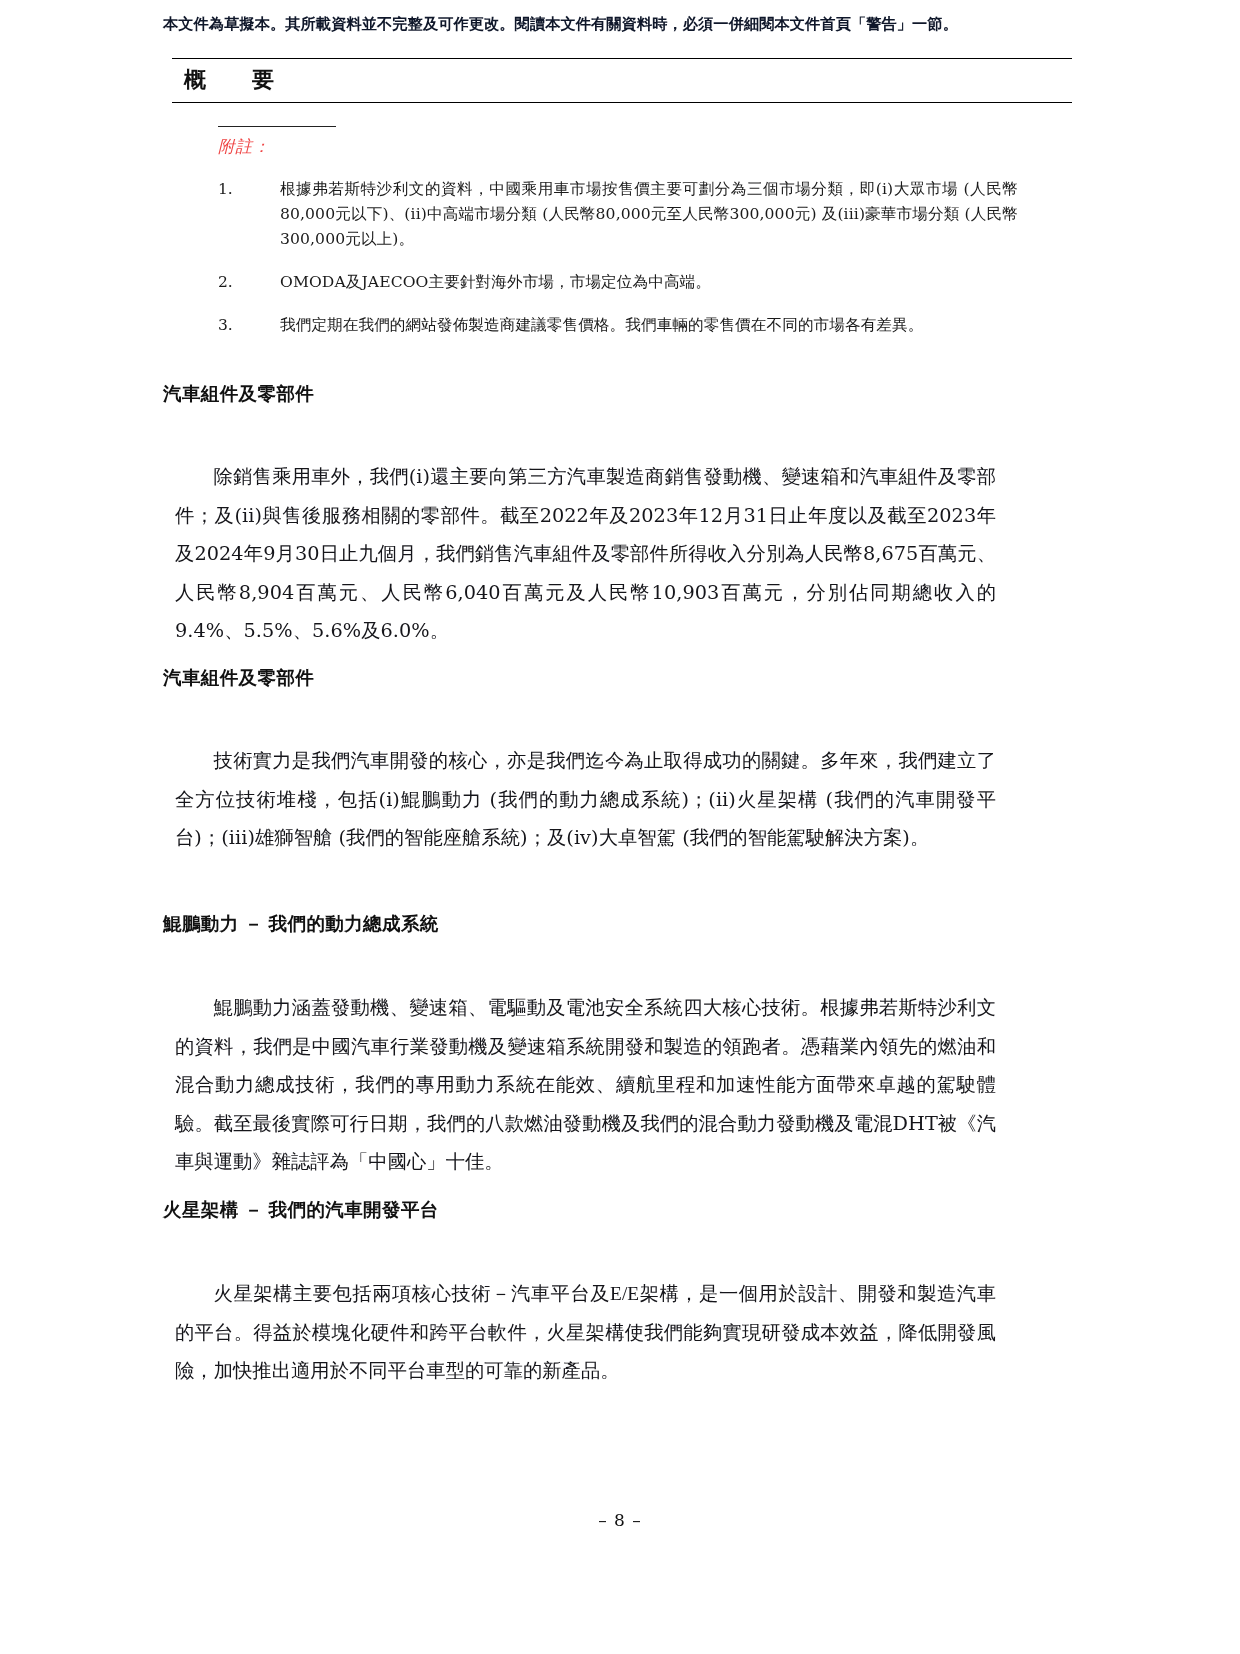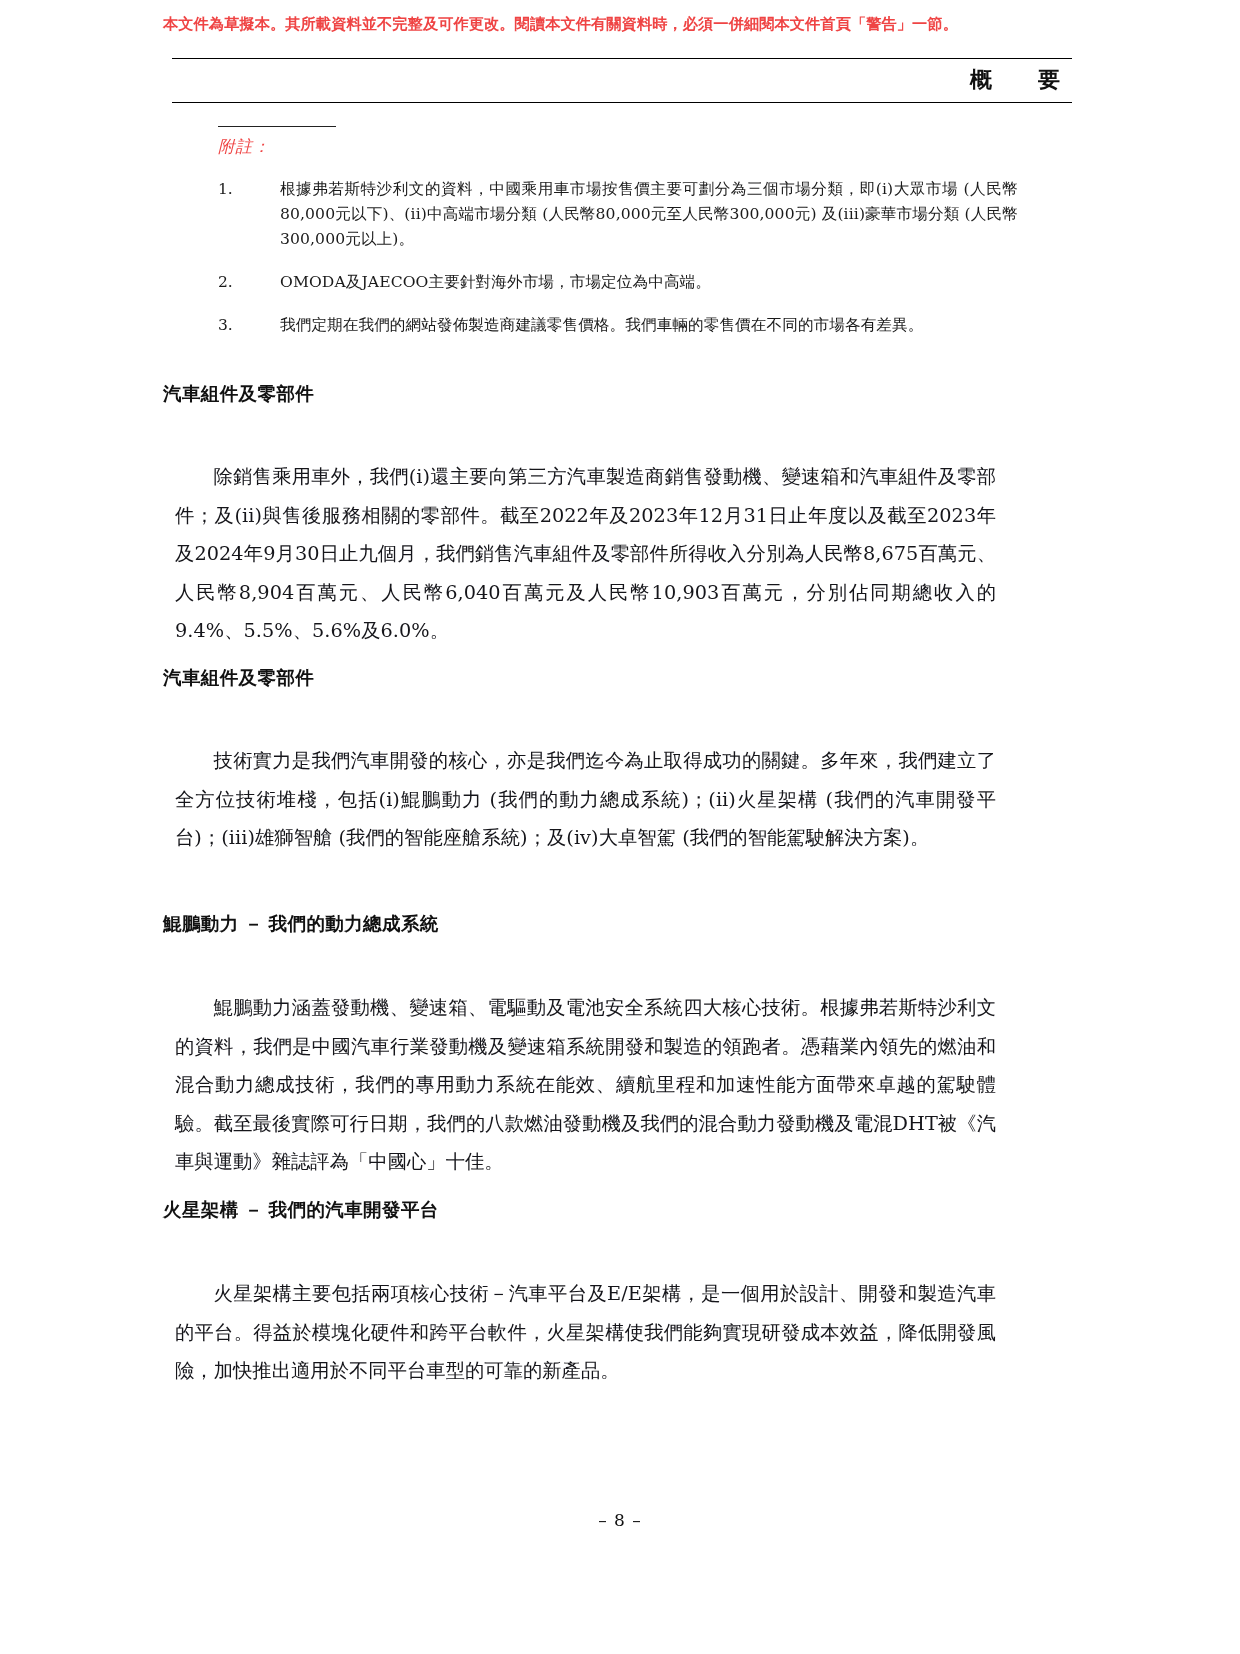--- a/index.html
+++ b/index.html
@@ -29,38 +29,38 @@
   
   .draft-warning {
     position: absolute;
     left: 163px;
     top: 14px;
     width: 920px;
     font-family: "Liberation Sans", "DejaVu Sans", sans-serif;
     font-size: 15.2px;
     font-weight: 700;
     letter-spacing: 0.1px;
-    color: #ef4444;
+    color: #0f172a;
     white-space: nowrap;
   }
 
   
   .page-head {
     position: absolute;
     left: 172px;
     top: 58px;
     width: 900px;
   }
   .page-head .rule-top,
   .page-head .rule-bottom {
     height: 0;
     border-top: 1.3px solid #000;
   }
   .page-head .head-title {
-    text-align: right;
+    text-align: left;
     font-family: "DejaVu Serif", "Liberation Serif", serif;
     font-weight: 700;
     font-size: 22px;
     letter-spacing: 12px;
     padding: 6px 0 7px 0;
     text-indent: 12px;
     color: #111;
   }
 
   
@@ -191,19 +191,19 @@
   <div class="section" style="top:911px;">
     <h2 class="sec-heading">鯤鵬動力 － 我們的動力總成系統</h2>
   </div>
   <div class="section" style="top:977px;">
     <p class="sec-para">鯤鵬動力涵蓋發動機、變速箱、電驅動及電池安全系統四大核心技術。根據弗若斯特沙利文的資料，我們是中國汽車行業發動機及變速箱系統開發和製造的領跑者。憑藉業內領先的燃油和混合動力總成技術，我們的專用動力系統在能效、續航里程和加速性能方面帶來卓越的駕駛體驗。截至最後實際可行日期，我們的八款燃油發動機及我們的混合動力發動機及電混DHT被《汽車與運動》雜誌評為「中國心」十佳。</p>
   </div>
 
   <div class="section" style="top:1197px;">
     <h2 class="sec-heading">火星架構 － 我們的汽車開發平台</h2>
   </div>
-  <div class="section" style="top:1263px;">
+  <div class="section" style="top:1263px;font-family:Liberation Serif, serif;">
     <p class="sec-para">火星架構主要包括兩項核心技術－汽車平台及E/E架構，是一個用於設計、開發和製造汽車的平台。得益於模塊化硬件和跨平台軟件，火星架構使我們能夠實現研發成本效益，降低開發風險，加快推出適用於不同平台車型的可靠的新產品。</p>
   </div>
 
   <div class="page-number">– 8 –</div>
 
 </div>
 
 </body></html>

